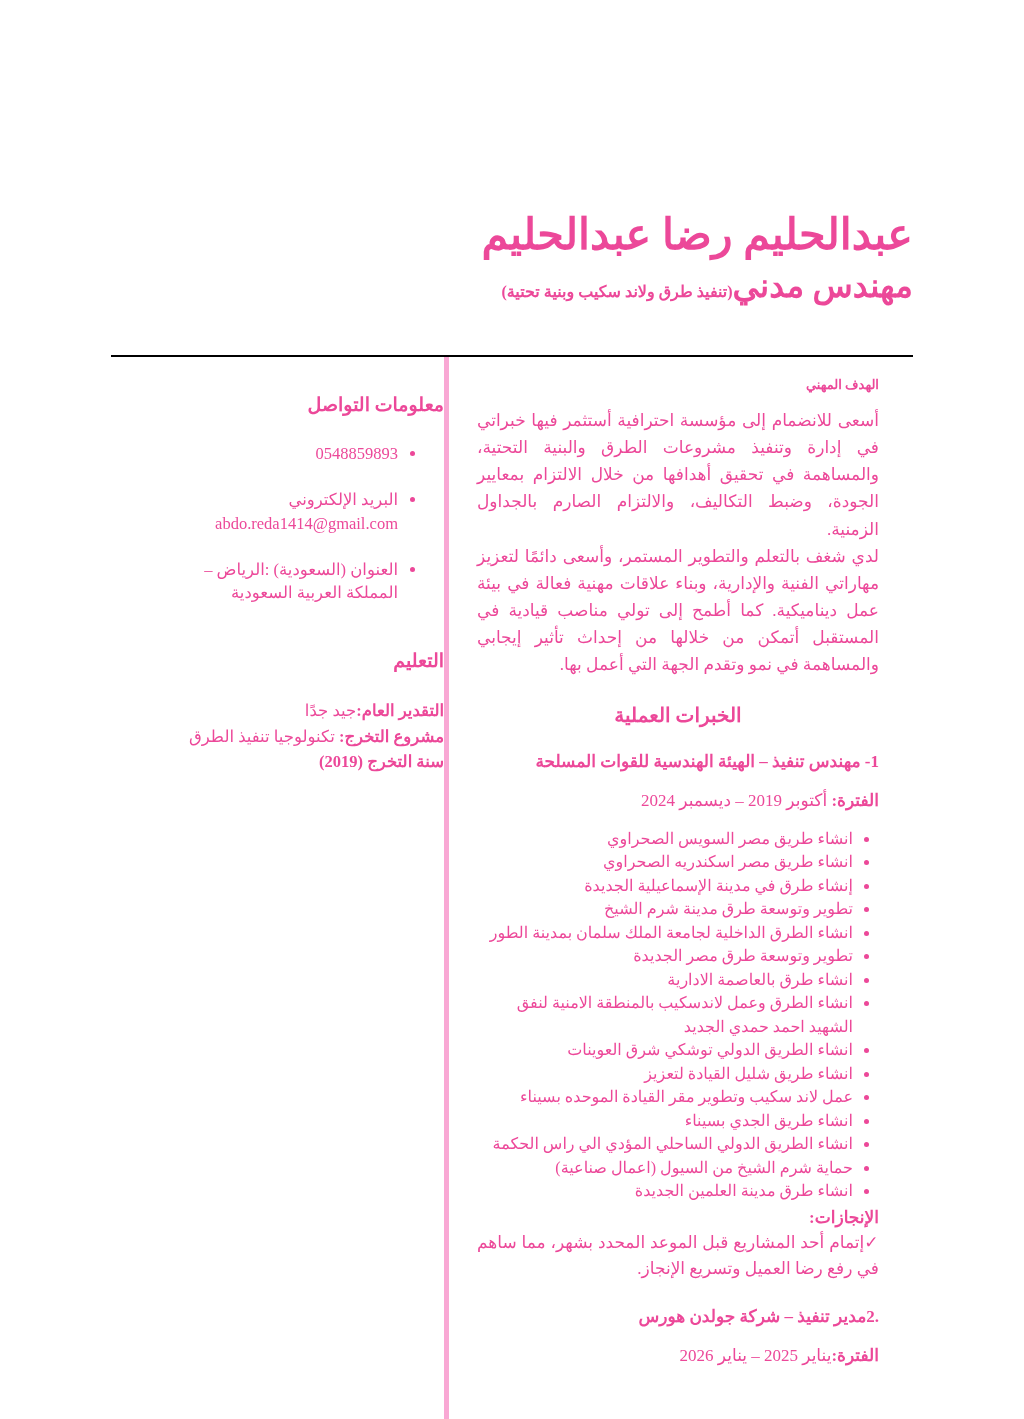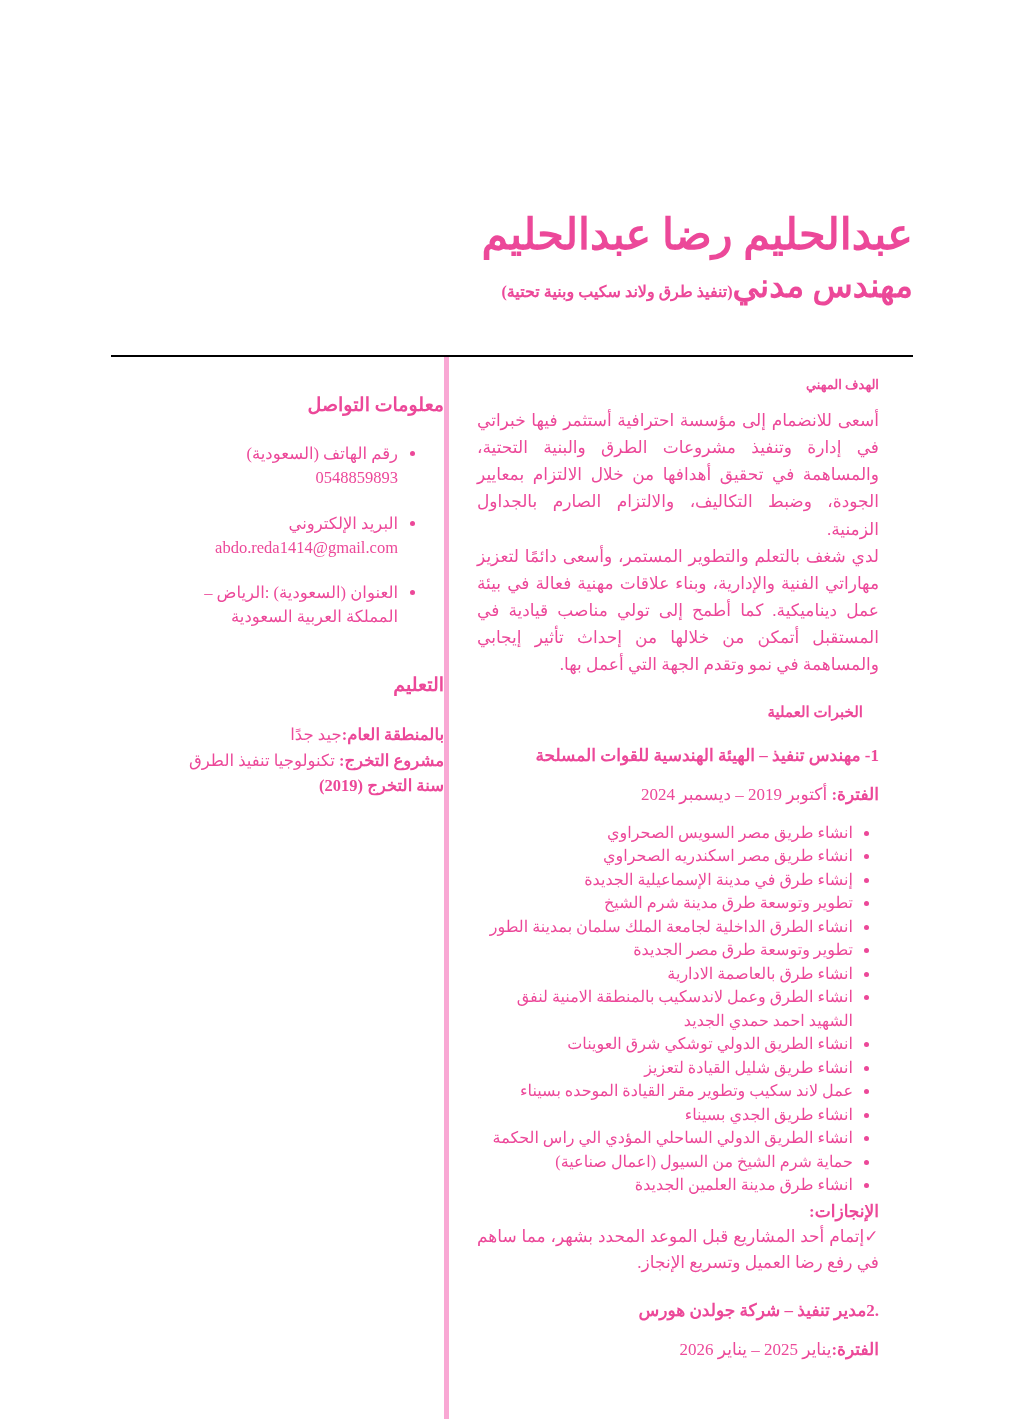--- a/index.html
+++ b/index.html
@@ -30,21 +30,21 @@
   .edu { margin-top:26px; line-height:1.55; }
   .edu > div { margin:0; }
   .bold { font-weight:700; }
 
   .main {
     flex:1; border-left:5px solid #f9a8d4; direction:rtl; text-align:right;
     padding:20px 34px 70px 28px; font-size:17px;
   }
   .obj-heading { font-size:13px; font-weight:700; margin:0 0 14px; }
   .objective { margin:0; text-align:justify; line-height:1.6; }
-  .section-heading { font-size:15px; font-weight:700; margin:24px 16px 0; }
+  .section-heading { font-size:20px; font-weight:700; margin:24px 16px 0;text-align:center; }
   .job-title { font-size:17px; font-weight:700; margin:24px 0 0; }
   .period { margin:18px 0 0; }
   .projects { list-style:disc; margin:16px 0 0; padding:0 26px 0 0; }
   .projects li { font-size:16px; line-height:23.5px; }
   .ach-heading { font-size:17px; font-weight:700; margin:4px 0 0; }
   .achievement { margin:2px 0 17px; line-height:1.55; text-align:justify; }
   .check { font-weight:400; }
 </style>
 </head>
 <body>
@@ -60,38 +60,37 @@
 
   <div class="top-rule"></div>
 
   <div class="columns">
 
     <aside class="sidebar">
       <h2 class="side-heading contact-heading">معلومات التواصل</h2>
 
       <ul class="contact-list">
         <li>
-          <span class="c-label">رقم الهاتف (السعودية)</span>
           <span class="c-value ltr">0548859893</span>
         </li>
         <li>
           <span class="c-label">البريد الإلكتروني</span>
           <span class="c-value ltr">abdo.reda1414@gmail.com</span>
         </li>
         <li>
           <span class="c-label">العنوان (السعودية) :الرياض –</span>
           <span class="c-value">المملكة العربية السعودية</span>
         </li>
       </ul>
 
       <h2 class="side-heading education-heading">التعليم</h2>
 
       <div class="edu">
         <div>
-          <span class="bold">بالمنطقة العام:</span><span>جيد جدًا</span>
+          <span class="bold">التقدير العام:</span><span>جيد جدًا</span>
         </div>
         <div>
           <span class="bold">مشروع التخرج:</span><span> تكنولوجيا تنفيذ الطرق</span>
         </div>
         <div class="bold">سنة التخرج (2019)</div>
       </div>
     </aside>
 
     <main class="main">
       <div class="obj-heading">الهدف المهني</div>

